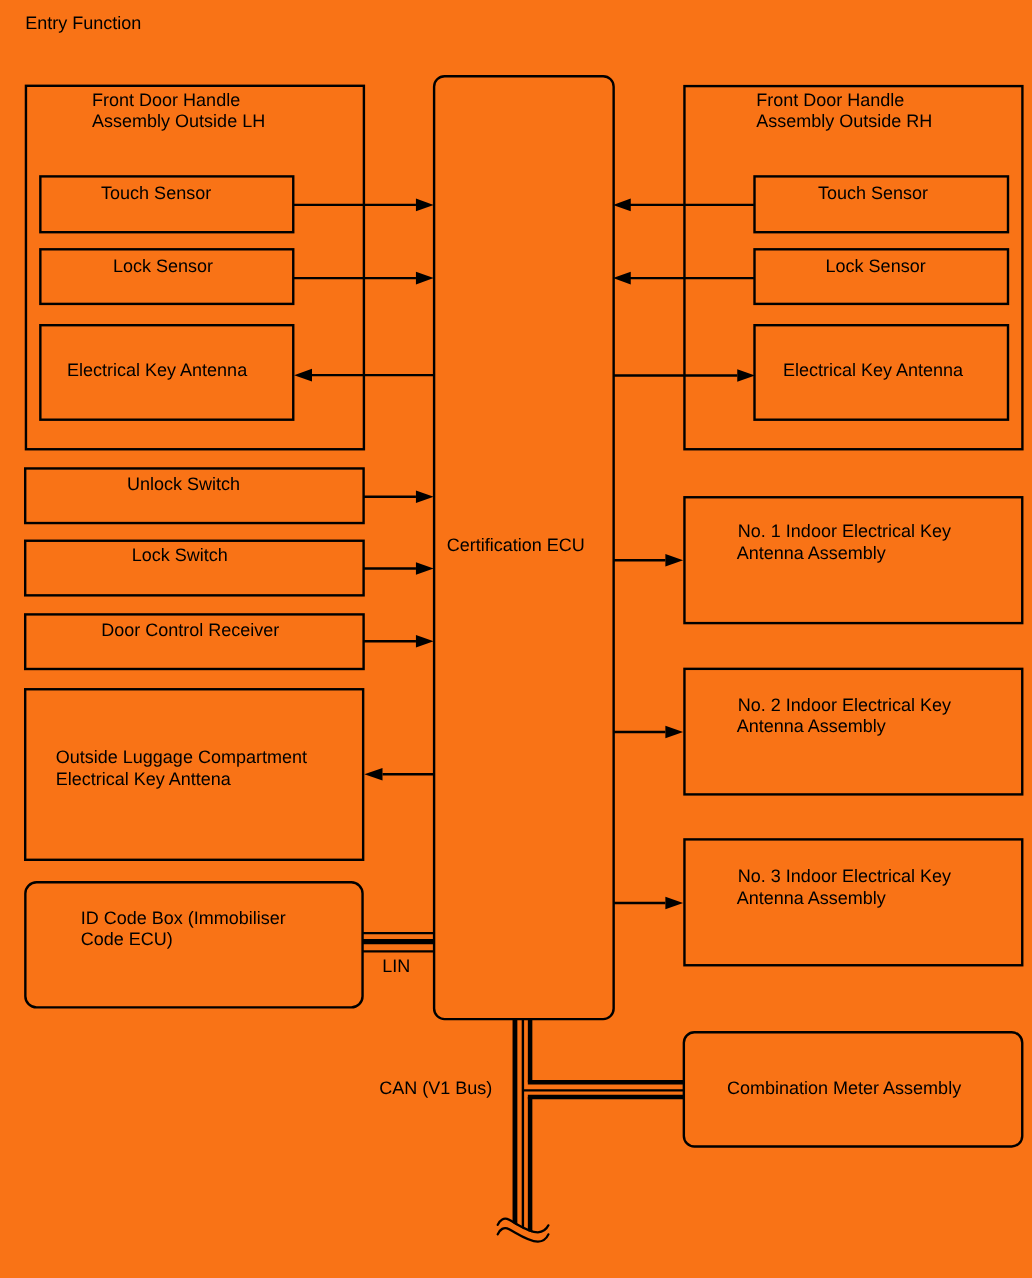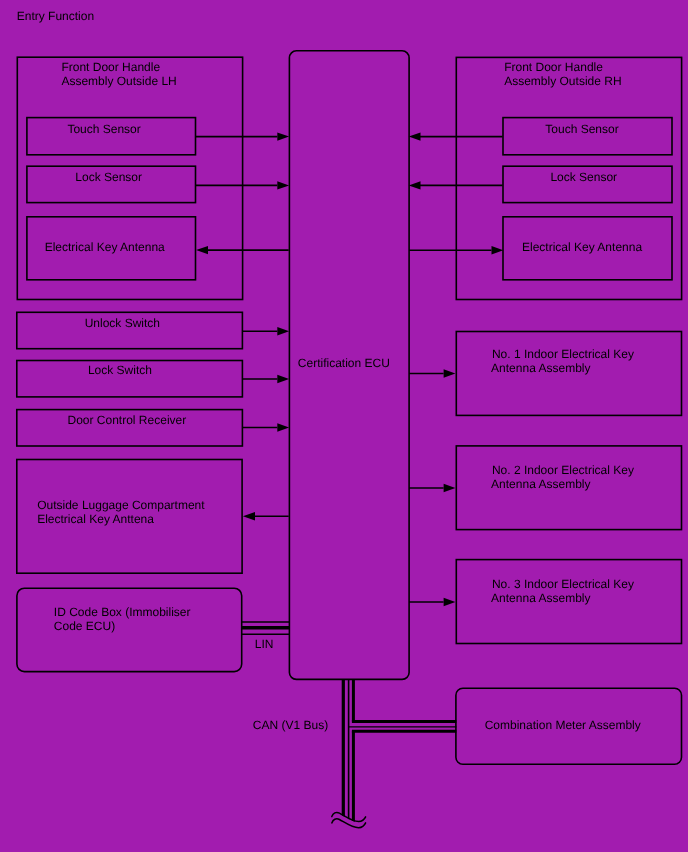--- a/index.html
+++ b/index.html
@@ -1,21 +1,21 @@
 <!DOCTYPE html>
 <html><head>
 <meta charset="utf-8">
 <title>Entry Function</title>
 <style>
   html,body{margin:0;padding:0;background:#ffffff;}
   body{width:688px;height:852px;overflow:hidden;
        font-family:"Liberation Sans", sans-serif;
        -webkit-font-smoothing:antialiased;
        text-rendering:geometricPrecision;}
-  #stage{position:relative;width:688px;height:852px;background:#a21caf;}
+  #stage{position:relative;width:688px;height:852px;background:#f97316;}
   #diagram{position:absolute;left:0;top:0;}
   .t{font-family:"Liberation Sans", sans-serif;font-size:12px;fill:#000;-webkit-font-smoothing:antialiased;}
   svg{-webkit-font-smoothing:antialiased;}
   .bx{fill:none;stroke:#000;stroke-width:1.6;}
   .ln{stroke:#000;fill:none;}
   .ah{fill:#000;stroke:none;}
 </style>
 </head>
 <body>
 

